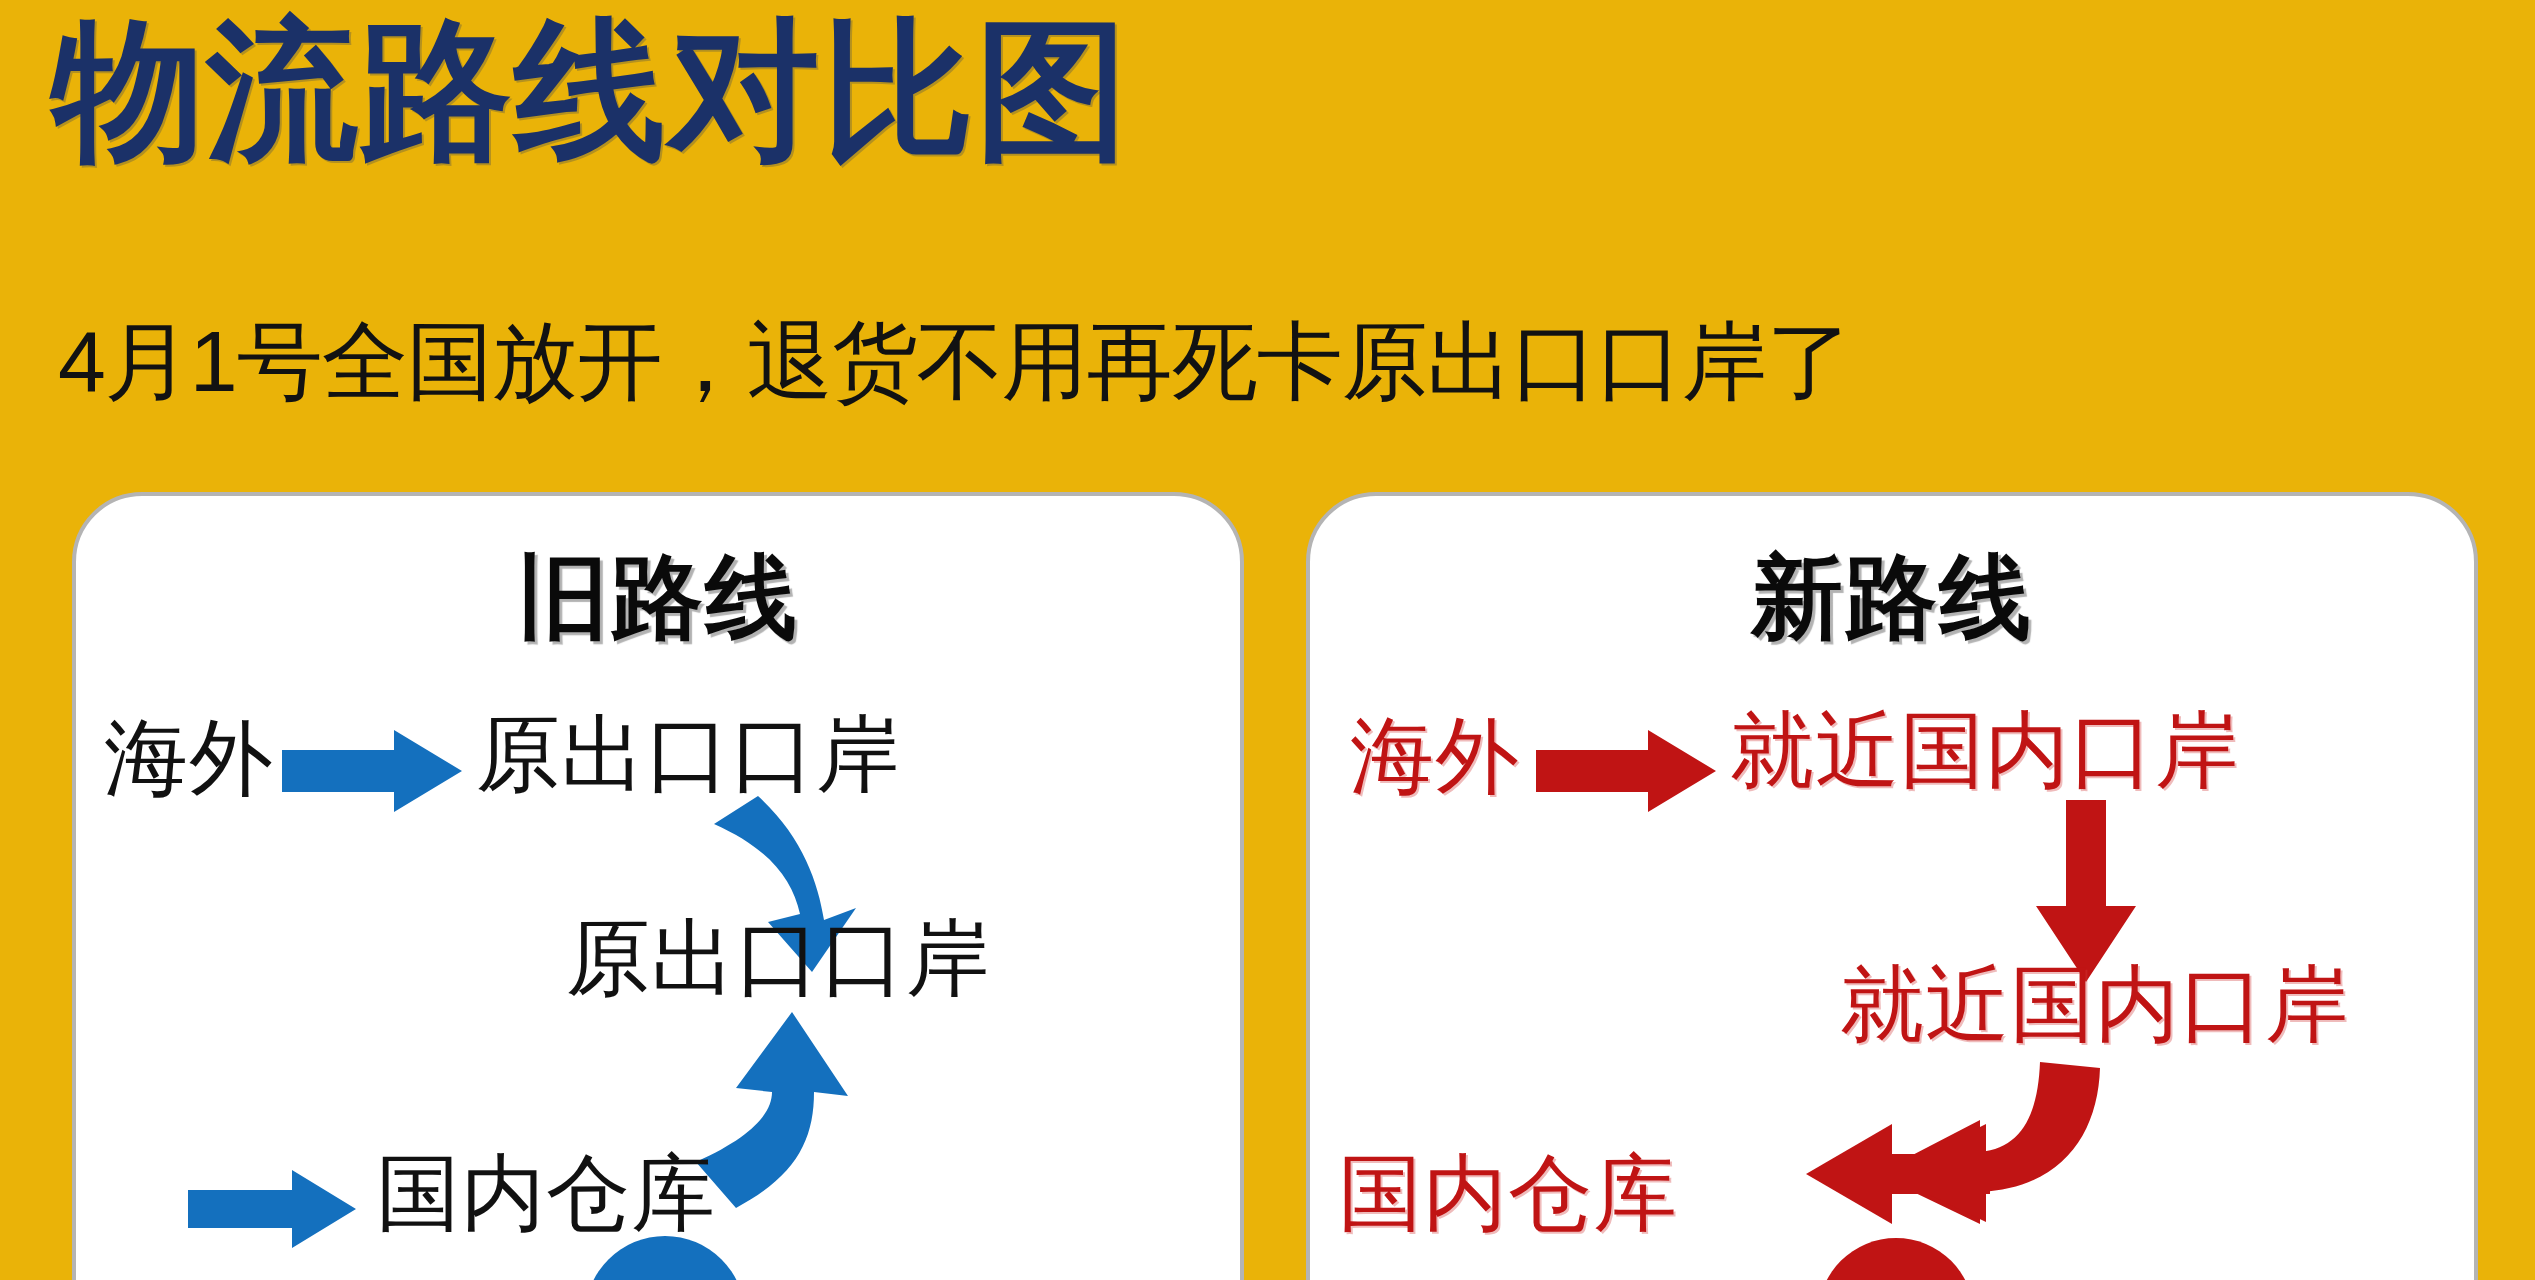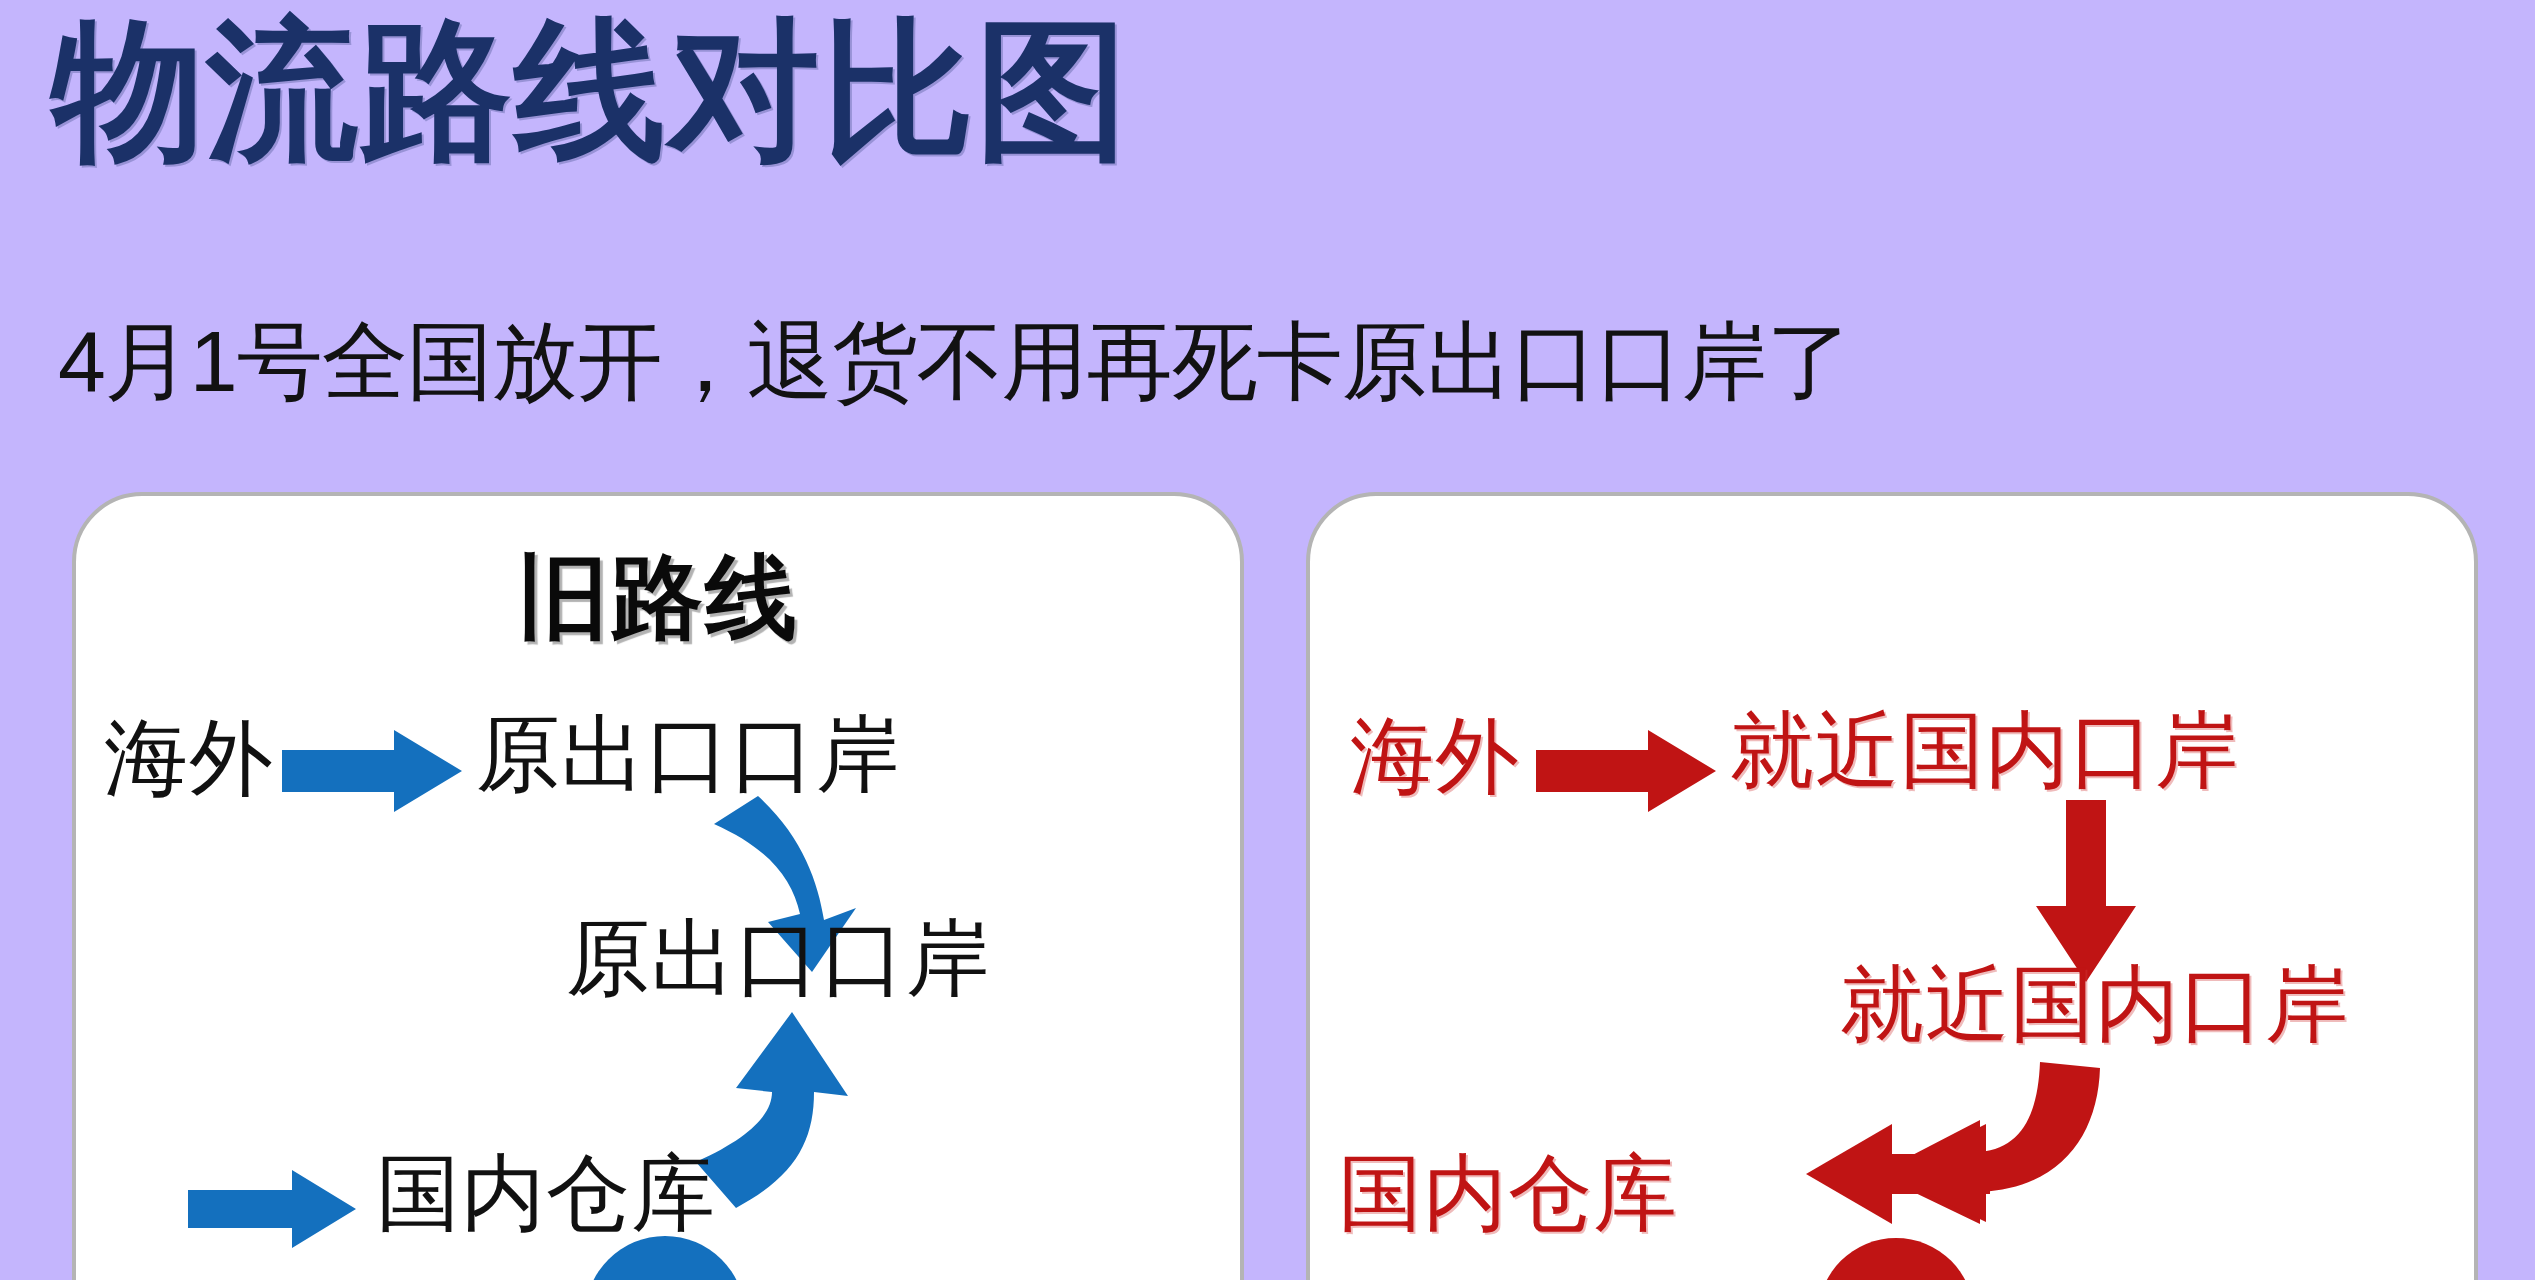--- a/index.html
+++ b/index.html
@@ -3,21 +3,21 @@
 <meta charset="utf-8">
 <style>
   html,body{margin:0;padding:0;}
   body{
     width:2535px;height:1280px;
     background:#ffffff;
     font-family:"Liberation Sans","DejaVu Sans",sans-serif;
     overflow:hidden;
     position:relative;
   }
-  .page{position:absolute;inset:0;background:#c4b5fd;}
+  .page{position:absolute;inset:0;background:#eab308;}
 
   
   .title{
     position:absolute;left:52px;top:14px;
     font-size:152px;line-height:1.0;
     font-weight:bold;
     letter-spacing:2px;
     color:#1b3168;
     white-space:nowrap;
     text-shadow:2px 2px 0 rgba(20,45,100,.25);
@@ -100,20 +100,21 @@
     <svg style="left:112px;top:672px;" width="168" height="82" viewBox="0 0 168 82">
       <polygon points="0,22 104,22 104,2 168,41 104,80 104,60 0,60" fill="#1470BE"></polygon>
     </svg>
 
     <div class="node blue-text" style="left:300px;top:655px;">国内仓库</div>
 
   </div>
 
   <div class="card right">
 
+    <div class="card-title">新路线</div>
 
     <div class="node red-text" style="left:40px;top:218px;">海外</div>
 
     <svg style="left:226px;top:232px;" width="180" height="86" viewBox="0 0 180 86">
       <polygon points="0,22 112,22 112,2 180,43 112,84 112,64 0,64" fill="#C01414"></polygon>
     </svg>
 
     <div class="node red-text" style="left:420px;top:212px;">就近国内口岸</div>
 
     <svg style="left:722px;top:304px;" width="110" height="182" viewBox="0 0 110 182">

